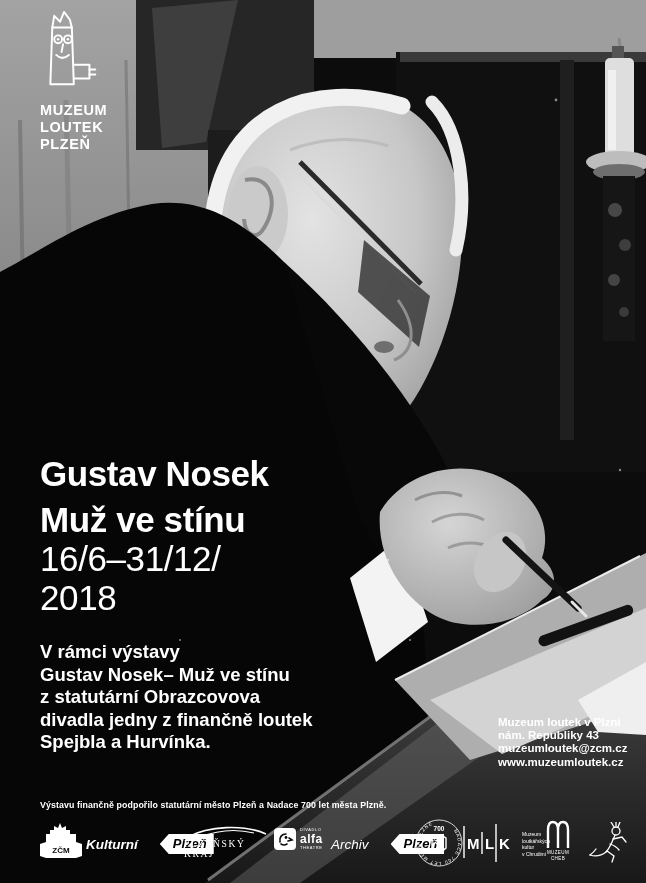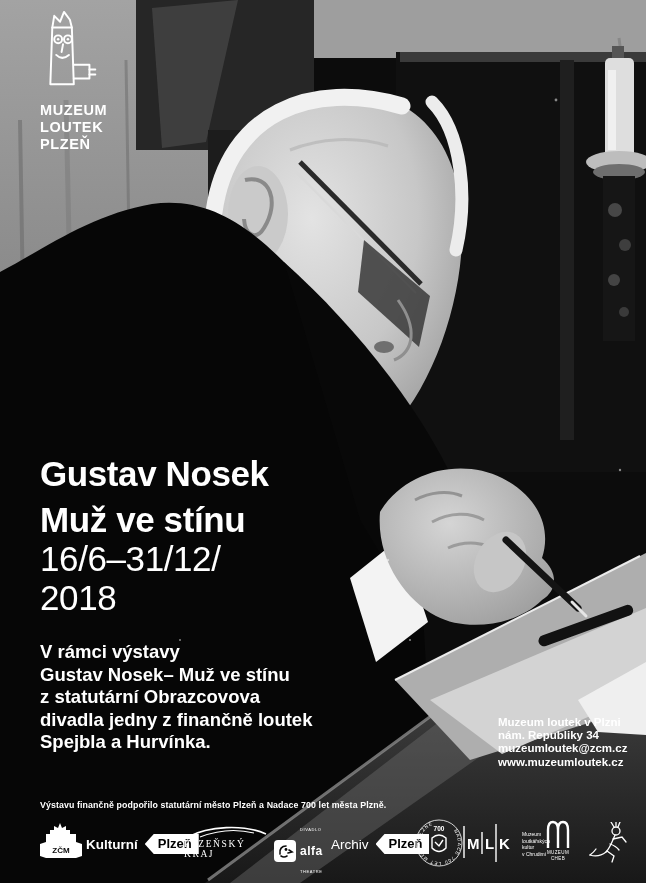--- a/index.html
+++ b/index.html
@@ -16,31 +16,31 @@
   .t-reg{font-weight:400;}
   
   .body-text{position:absolute;left:40px;top:641px;font-size:18.5px;font-weight:700;line-height:22.6px;}
   
   .contact{position:absolute;left:498px;top:716px;font-size:11.5px;font-weight:700;line-height:13.2px;}
   
   .fineprint{position:absolute;left:40px;top:800px;font-size:8.8px;font-weight:700;letter-spacing:.1px;}
   
   .sponsors{position:absolute;left:0;top:816px;width:646px;height:62px;}
   .sp{position:absolute;display:flex;align-items:center;}
-  .city-pair{gap:7px;}
+  .city-pair{gap:22px;font-style:italic;}
   .city-word{font-size:13.5px;color:#fff;}
   .w700{font-weight:700;} .w400{font-weight:400;}
   .tag{background:#fff;color:#000;font-weight:700;font-size:13px;line-height:18px;
        padding:1px 7px 1px 13px;clip-path:polygon(9px 0,100% 0,100% 100%,9px 100%,0 50%);}
   .kraj{flex-direction:column;align-items:flex-end;}
   .kraj-text{font-family:"Liberation Serif",serif;font-size:9.5px;letter-spacing:1.6px;margin-top:1px;}
   .alfa{gap:4px;}
   .alfa-box{width:22px;height:22px;background:#fff;border-radius:4px;display:flex;
             align-items:center;justify-content:center;}
-  .alfa-col{display:flex;flex-direction:column;line-height:1;gap:12px;}
+  .alfa-col{display:flex;flex-direction:column;line-height:1;}
   .tinycap{font-size:4px;letter-spacing:.6px;}
   .alfa-name{font-size:12px;font-weight:700;letter-spacing:.5px;margin:1px 0;}
   .mlk{gap:6px;align-items:flex-start;}
   .mlk-text{display:flex;flex-direction:column;font-size:5px;line-height:6.5px;margin-top:7px;}
   .cheb{flex-direction:column;align-items:center;}
   .cheb-text{font-size:4.5px;line-height:5.5px;text-align:center;letter-spacing:.4px;margin-top:2px;}
 </style>
 </head>
 <body>
 
@@ -197,21 +197,21 @@
   <div class="body-text">
     <div>V rámci výstavy</div>
     <div>Gustav Nosek– Muž ve stínu</div>
     <div>z statutární Obrazcovova</div>
     <div>divadla jedny z finančně loutek</div>
     <div>Spejbla a Hurvínka.</div>
   </div>
 
   <div class="contact">
     <div>Muzeum loutek v Plzni</div>
-    <div>nám. Republiky 34</div>
+    <div>nám. Republiky 43</div>
     <div>muzeumloutek@zcm.cz</div>
     <div>www.muzeumloutek.cz</div>
   </div>
 
   <div class="fineprint">Výstavu finančně podpořilo statutární město Plzeň a Nadace 700 let města Plzně.</div>
 
   <div class="sponsors">
 
     <div class="sp" style="left:38px;top:6px;">
       <svg width="46" height="38" viewBox="0 0 46 38">

